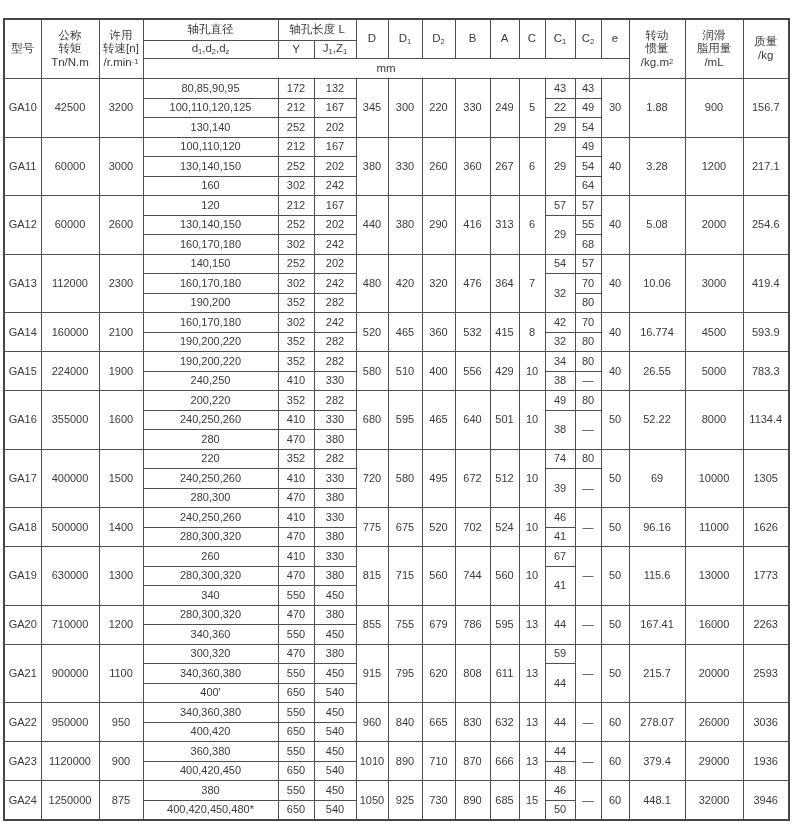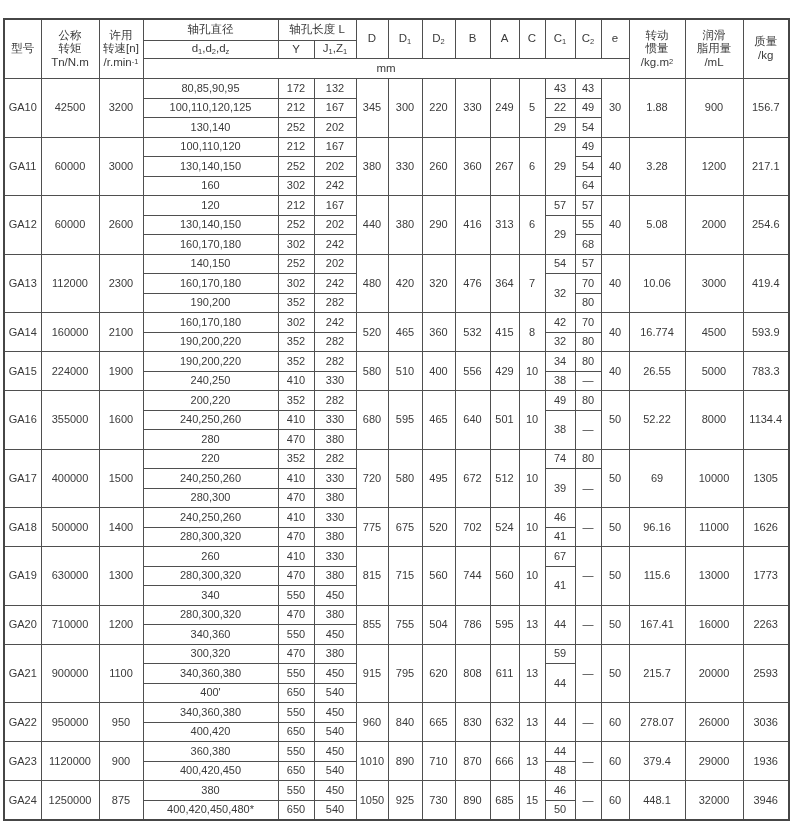--- a/index.html
+++ b/index.html
@@ -392,21 +392,21 @@
         </tr>
         <tr>
           <td rowspan="2">GA20</td>
           <td rowspan="2">710000</td>
           <td rowspan="2">1200</td>
           <td>280,300,320</td>
           <td>470</td>
           <td>380</td>
           <td rowspan="2">855</td>
           <td rowspan="2">755</td>
-          <td rowspan="2">504</td>
+          <td rowspan="2">679</td>
           <td rowspan="2">786</td>
           <td rowspan="2">595</td>
           <td rowspan="2">13</td>
           <td rowspan="2">44</td>
           <td rowspan="2">—</td>
           <td rowspan="2">50</td>
           <td rowspan="2">167.41</td>
           <td rowspan="2">16000</td>
           <td rowspan="2">2263</td>
         </tr>

